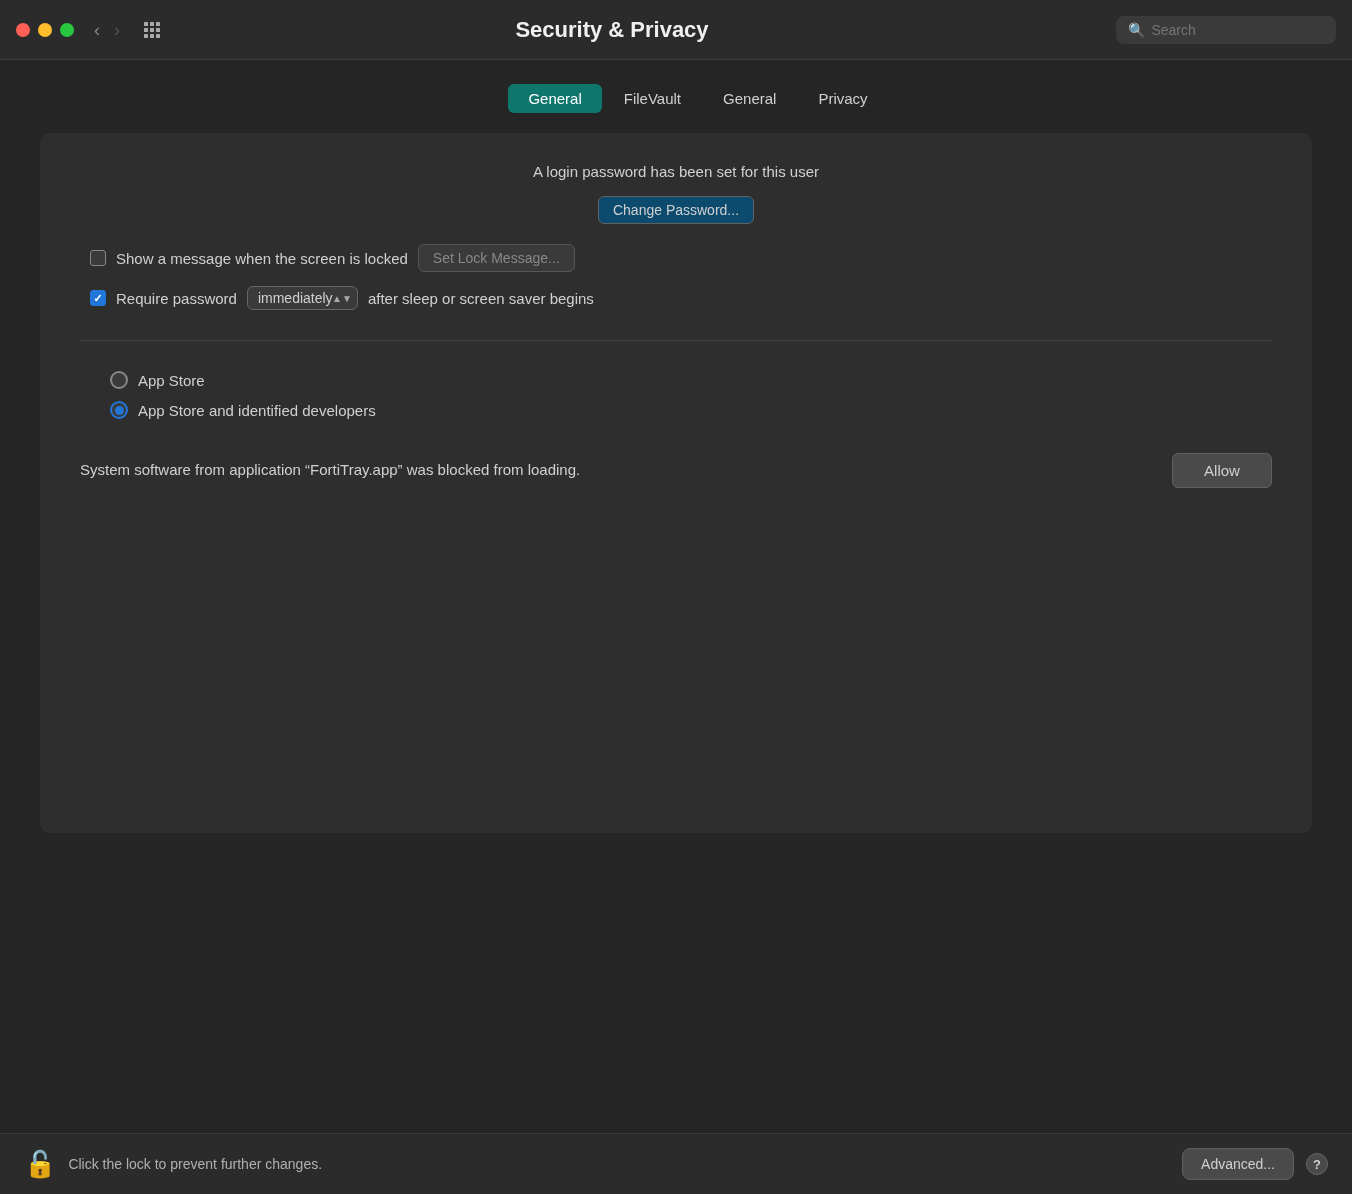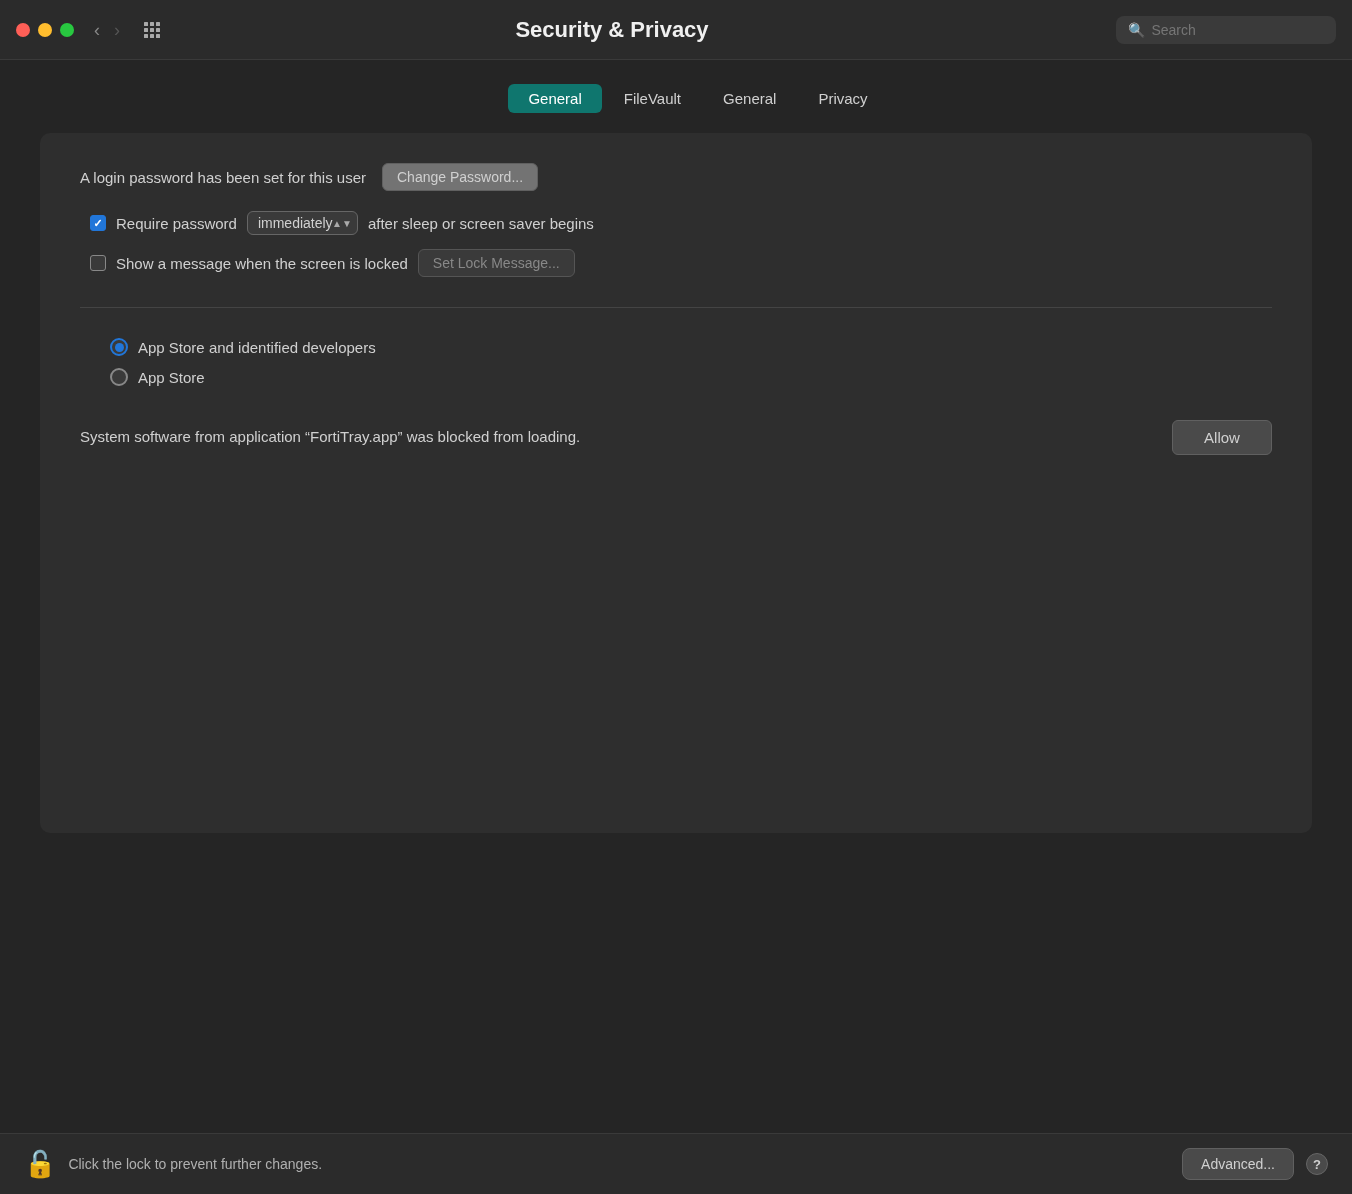--- a/index.html
+++ b/index.html
@@ -146,29 +146,30 @@
       padding: 30px 40px;
       min-height: 700px;
     }
 
     
     .password-row {
       display: flex;
       align-items: center;
       gap: 16px;
       margin-bottom: 20px;
+      flex-direction: column;
     }
 
     .password-label {
       font-size: 15px;
       color: #d0d0d0;
     }
 
     .change-password-btn {
-      background: #737373;
+      background: #0c4a6e;
       border: 1px solid #606060;
       border-radius: 6px;
       color: #d0d0d0;
       font-size: 14px;
       padding: 5px 14px;
       cursor: pointer;
       font-family: inherit;
     }
 
     
@@ -424,57 +425,57 @@
     <button class="tab">FileVault</button>
     <button class="tab">General</button>
     <button class="tab">Privacy</button>
   </div>
 
   <div class="content-panel">
 
     <div class="password-row">
       <span class="password-label">A login password has been set for this user</span>
       <button class="change-password-btn">Change Password...</button>
+    </div>
+
+    <div class="option-row">
+      <div class="checkbox unchecked"></div>
+      <span class="option-label">Show a message when the screen is locked</span>
+      <button class="set-lock-btn">Set Lock Message...</button>
     </div>
 
     <div class="option-row">
       <div class="checkbox checked"></div>
       <span class="option-label">Require password</span>
       <div class="dropdown-wrapper">
         <select class="dropdown-select">
           <option>immediately</option>
           <option>5 seconds</option>
           <option>1 minute</option>
           <option>5 minutes</option>
           <option>15 minutes</option>
           <option>1 hour</option>
           <option>4 hours</option>
         </select>
         <span class="dropdown-arrow">▲▼</span>
       </div>
       <span class="option-label">after sleep or screen saver begins</span>
     </div>
 
-    <div class="option-row">
-      <div class="checkbox unchecked"></div>
-      <span class="option-label">Show a message when the screen is locked</span>
-      <button class="set-lock-btn">Set Lock Message...</button>
-    </div>
-
     <hr class="divider">
 
+
+    <div class="radio-row">
+      <div class="radio"></div>
+      <span class="radio-label">App Store</span>
+    </div>
 
     <div class="radio-row">
       <div class="radio selected"></div>
       <span class="radio-label">App Store and identified developers</span>
-    </div>
-
-    <div class="radio-row">
-      <div class="radio"></div>
-      <span class="radio-label">App Store</span>
     </div>
 
     <div class="blocked-row">
       <span class="blocked-text">System software from application “FortiTray.app” was blocked from loading.</span>
       <button class="allow-btn">Allow</button>
     </div>
 
   </div>
 </div>
 

